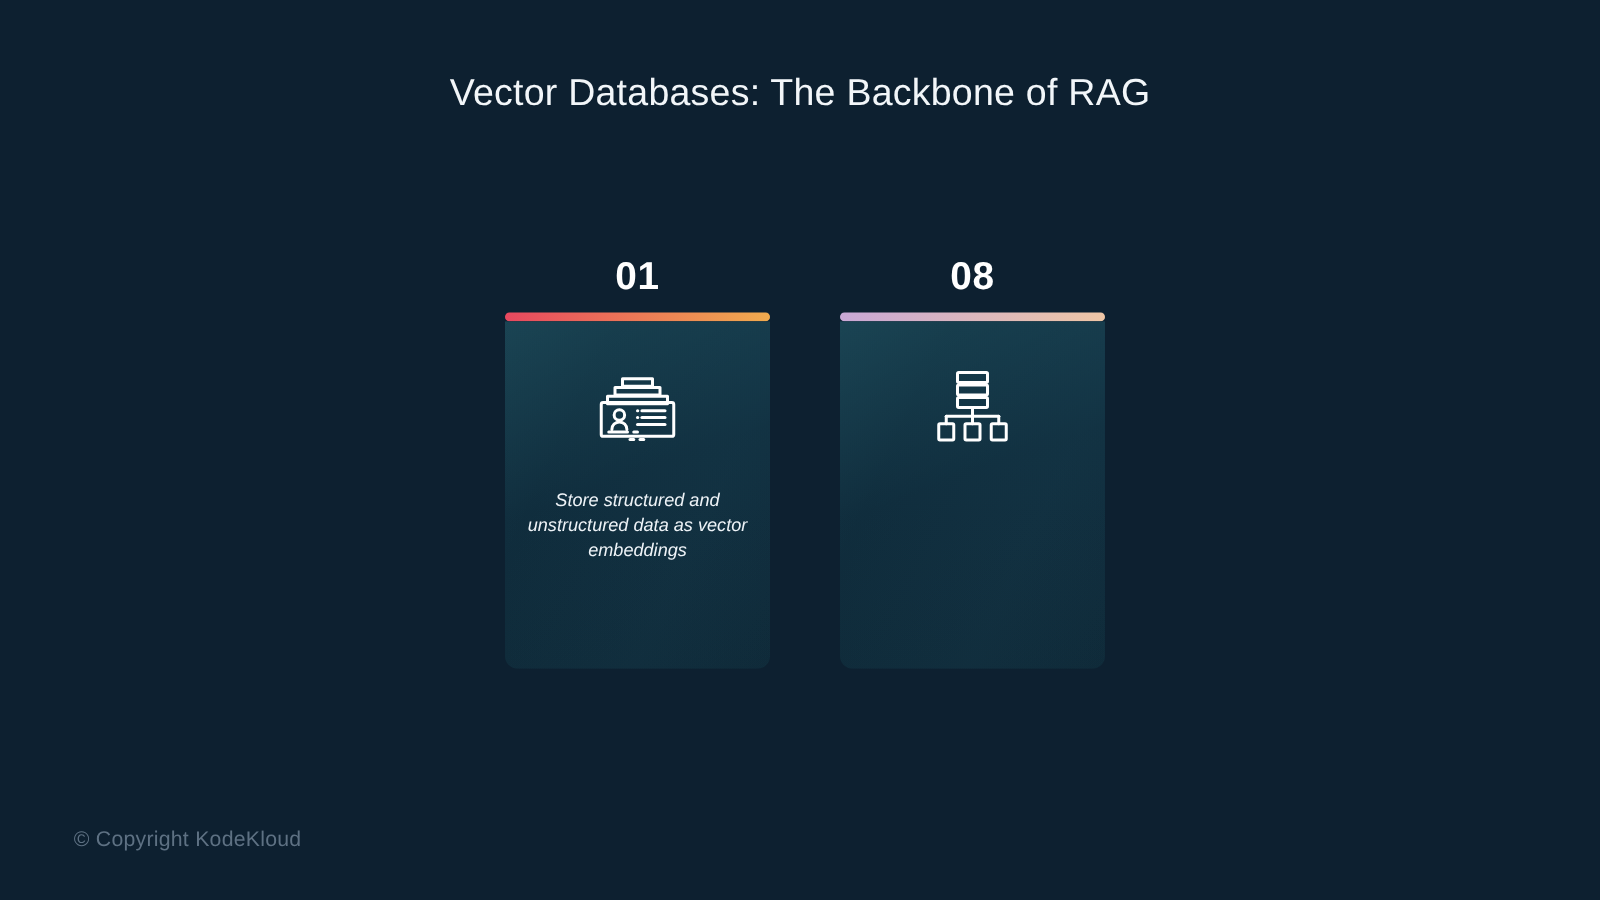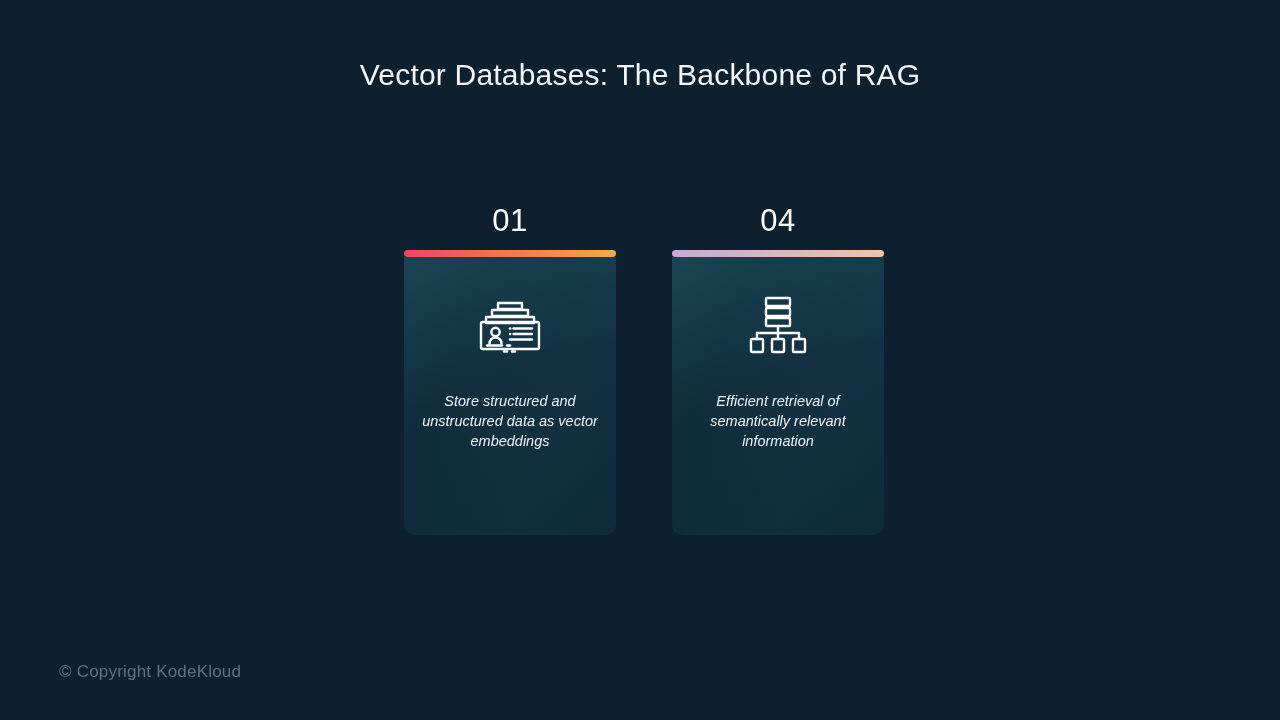--- a/index.html
+++ b/index.html
@@ -54,21 +54,21 @@
 
   .card-wrap {
     width: 212px;
     display: flex;
     flex-direction: column;
     align-items: center;
   }
 
   .card-number {
     font-size: 31px;
-    font-weight: 400;
+    font-weight: 700;
     color: #ffffff;
     line-height: 1;
     margin-bottom: 14px;
     letter-spacing: 0.5px;
   }
 
   .card-accent-bar {
     width: 212px;
     height: 7px;
     border-radius: 4px;
@@ -175,21 +175,21 @@
             <path d="M28 58.5 h3"></path>
             <path d="M36 58.5 h3"></path>
           </svg>
         </div>
 
         <div class="card-text">Store structured and unstructured data as vector embeddings</div>
       </div>
     </div>
 
     <div class="card-wrap">
-      <div class="card-number">04</div>
+      <div class="card-number">08</div>
 
       <div class="card-accent-bar" id="accent-1" style="background: linear-gradient(90deg, rgb(201, 168, 214) 0%, rgb(238, 198, 166) 100%);"></div>
 
       <div class="card-body">
         <div class="card-icon">
           <svg width="68" height="62" viewBox="0 0 68 62" fill="none" stroke="#ffffff" stroke-width="2.4" stroke-linecap="round" stroke-linejoin="round">
 
             <rect x="22" y="5" width="24" height="8" rx="1"></rect>
             <rect x="22" y="15" width="24" height="8" rx="1"></rect>
             <rect x="22" y="25" width="24" height="8" rx="1"></rect>
@@ -201,21 +201,20 @@
             <path d="M13 40 V46"></path>
             <path d="M34 40 V46"></path>
             <path d="M55 40 V46"></path>
 
             <rect x="7" y="46" width="12" height="13" rx="1"></rect>
             <rect x="28" y="46" width="12" height="13" rx="1"></rect>
             <rect x="49" y="46" width="12" height="13" rx="1"></rect>
           </svg>
         </div>
 
-        <div class="card-text">Efficient retrieval of semantically relevant information</div>
       </div>
     </div>
 
   </div>
 
   <div class="footer-copyright">© Copyright KodeKloud</div>
 
 </div>
 
 </body></html>

